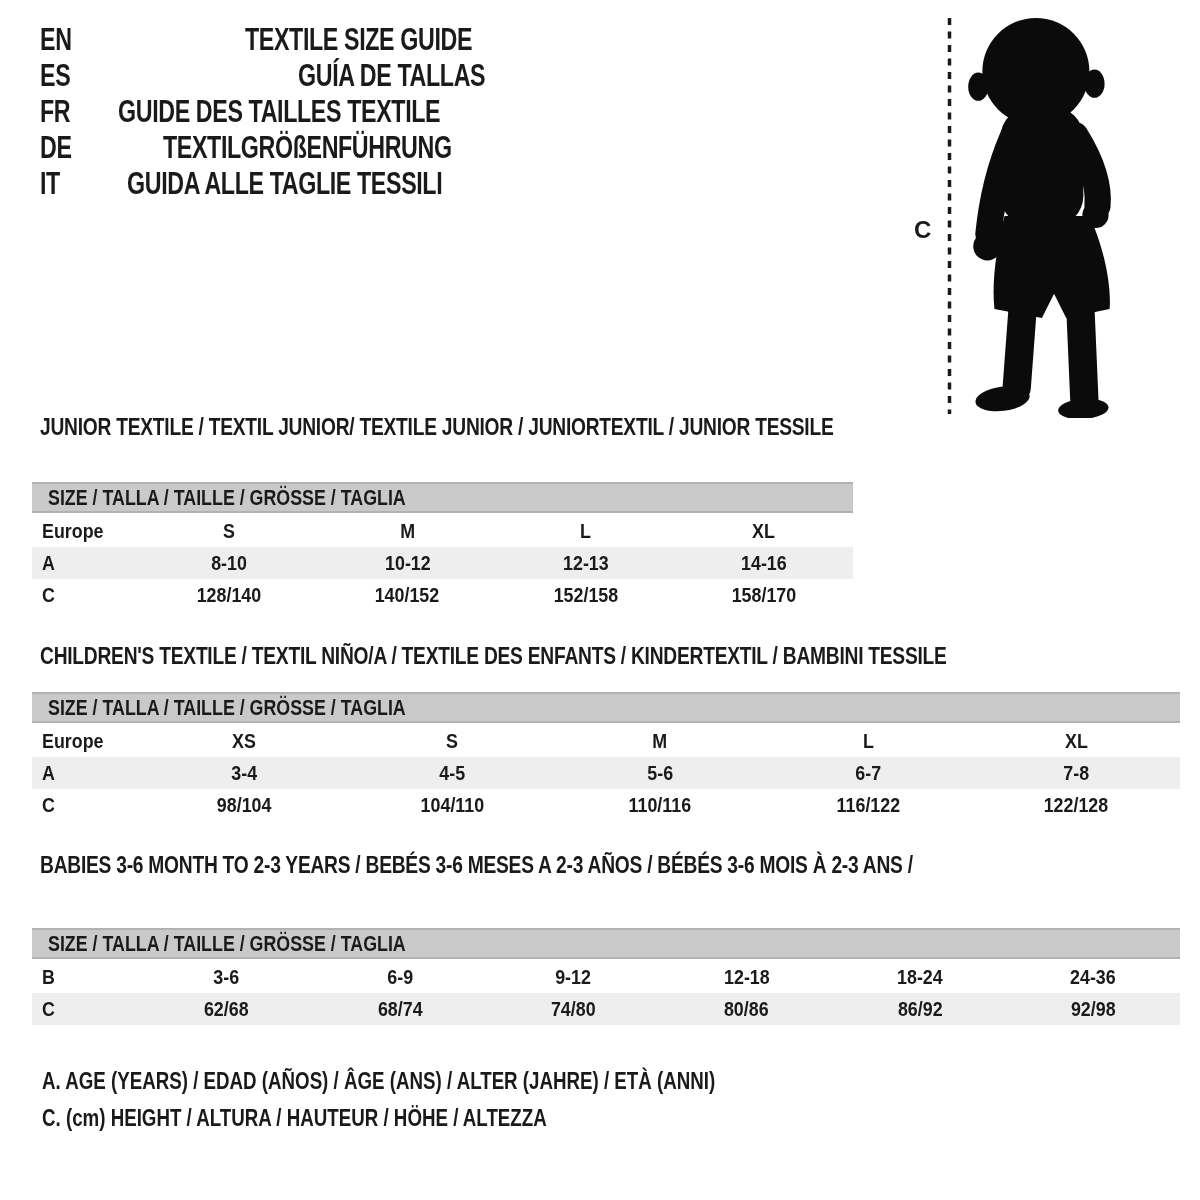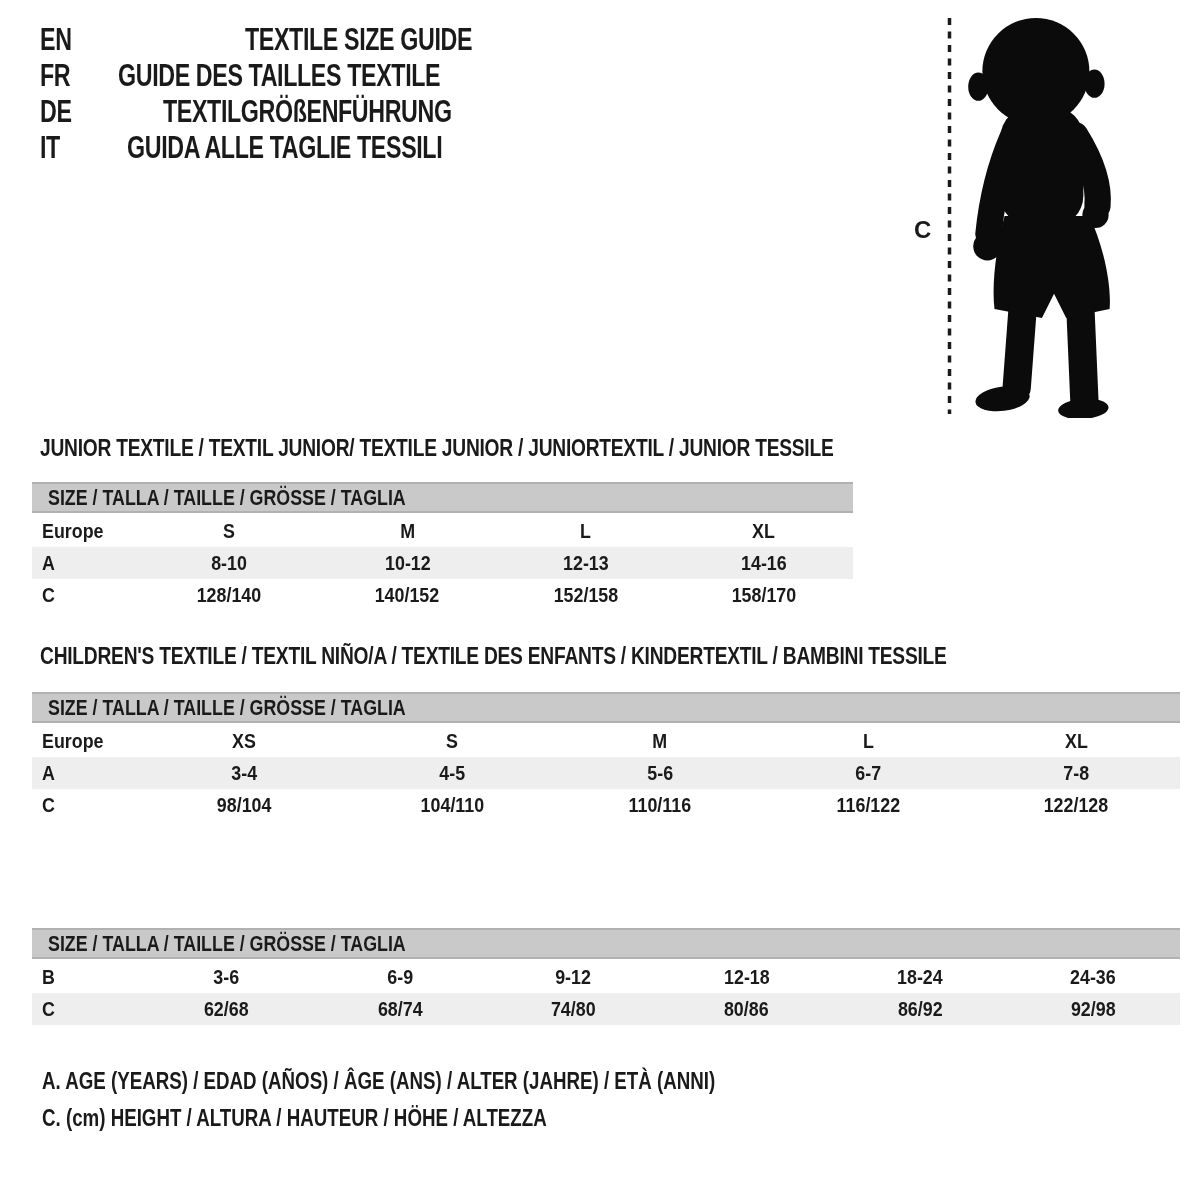--- a/index.html
+++ b/index.html
@@ -21,21 +21,21 @@
   
   .langs{left:40px;top:22px;font-size:31px;letter-spacing:-.5px;}
   .lang-row{display:flex;height:36px;align-items:center;justify-content:space-between;}
   .lang-code{width:78px;flex:0 0 78px;}
 
   
   .c-label{left:914px;top:216px;font-size:24px;}
 
   
   .sec-title{font-size:24px;letter-spacing:-.3px;}
-  .title-junior{left:40px;top:434px;}
+  .title-junior{left:40px;top:413px;}
   .title-children{left:40px;top:642px;}
   .title-babies{left:40px;top:848px;line-height:33px;}
 
   
   .sg-table{box-sizing:border-box;}
   .tbl-junior{left:32px;top:482px;width:821px;}
   .tbl-children{left:32px;top:692px;width:1148px;}
   .tbl-babies{left:32px;top:928px;width:1148px;}
   .bar{
     height:31px;box-sizing:border-box;display:flex;align-items:center;
@@ -54,20 +54,24 @@
 </style>
 </head>
 <body>
 
 <div class="abs langs">
   <div class="lang-row">
     <span class="lang-code"><span class="t ol s75">EN</span></span>
     <span class="t ol s75">TEXTILE SIZE GUIDE</span>
   </div>
   <div class="lang-row">
+    <span class="lang-code"><span class="t ol s75">ES</span></span>
+    <span class="t ol s75">GUÍA DE TALLAS</span>
+  </div>
+  <div class="lang-row">
     <span class="lang-code"><span class="t ol s75">FR</span></span>
     <span class="t ol s75">GUIDE DES TAILLES TEXTILE</span>
   </div>
   <div class="lang-row">
     <span class="lang-code"><span class="t ol s75">DE</span></span>
     <span class="t ol s75">TEXTILGRÖßENFÜHRUNG</span>
   </div>
   <div class="lang-row">
     <span class="lang-code"><span class="t ol s75">IT</span></span>
     <span class="t ol s75">GUIDA ALLE TAGLIE TESSILI</span>
@@ -161,20 +165,21 @@
     <span class="lbl"><span class="t ol s85">C</span></span>
     <span class="cell"><span class="t s85">98/104</span></span>
     <span class="cell"><span class="t s85">104/110</span></span>
     <span class="cell"><span class="t s85">110/116</span></span>
     <span class="cell"><span class="t s85">116/122</span></span>
     <span class="cell"><span class="t s85">122/128</span></span>
   </div>
 </div>
 
 <div class="abs sec-title title-babies">
+  <div><span class="t ol s80">BABIES 3-6 MONTH TO 2-3 YEARS / BEBÉS 3-6 MESES A 2-3 AÑOS / BÉBÉS 3-6 MOIS À 2-3 ANS /</span></div>
 </div>
 <div class="abs sg-table tbl-babies">
   <div class="bar">
     <span class="t ol s81">SIZE / TALLA / TAILLE / GRÖSSE / TAGLIA</span>
   </div>
   <div class="trow">
     <span class="lbl"><span class="t ol s85">B</span></span>
     <span class="cell"><span class="t s85">3-6</span></span>
     <span class="cell"><span class="t s85">6-9</span></span>
     <span class="cell"><span class="t s85">9-12</span></span>

